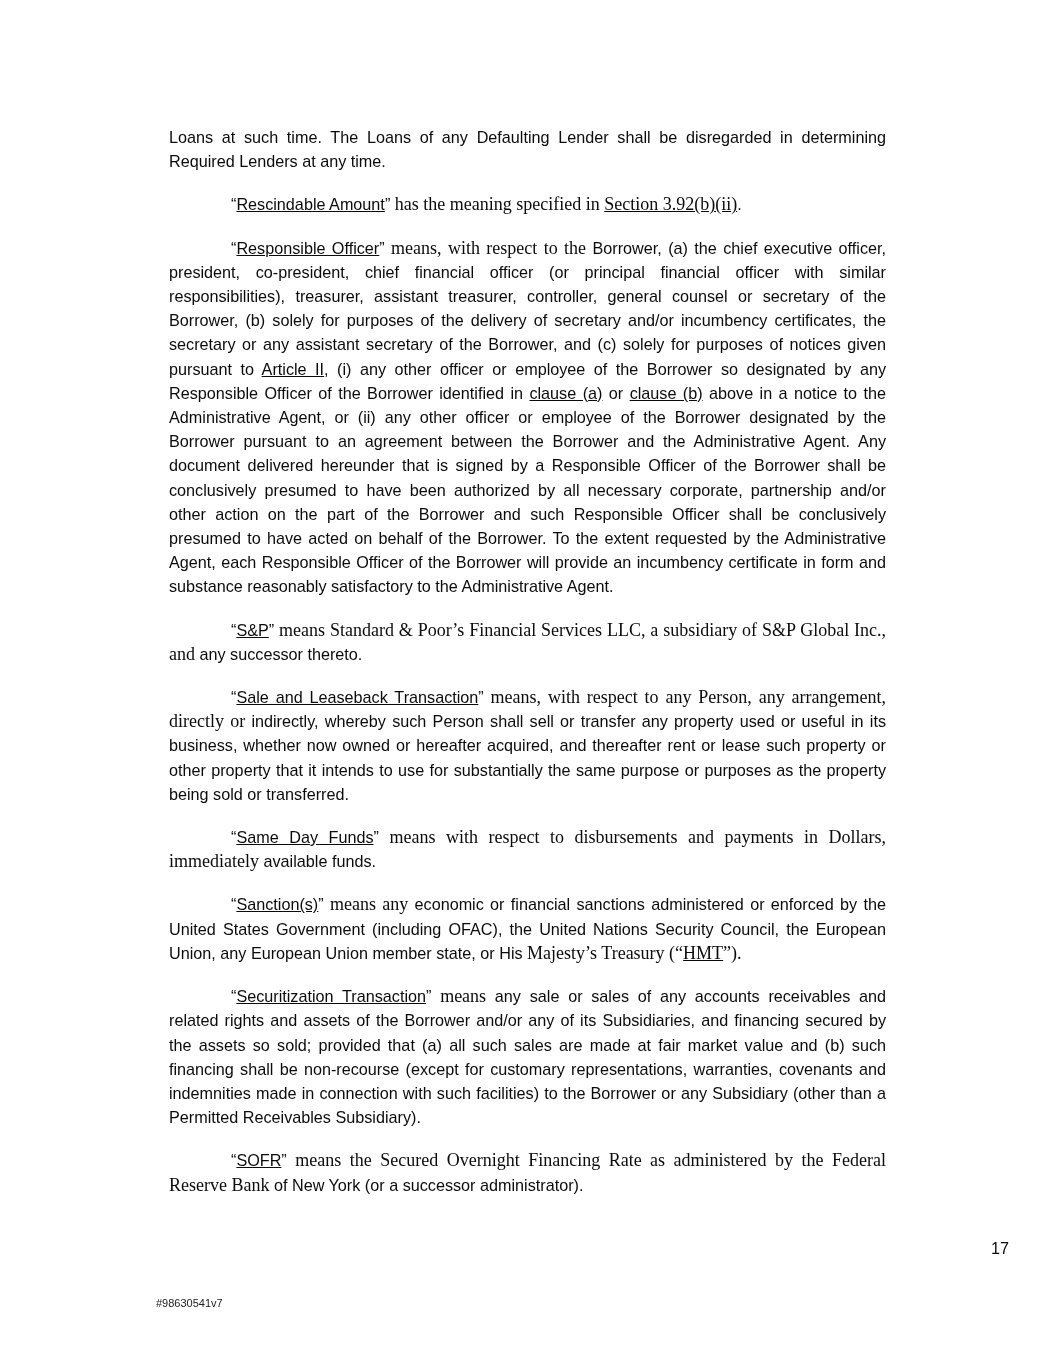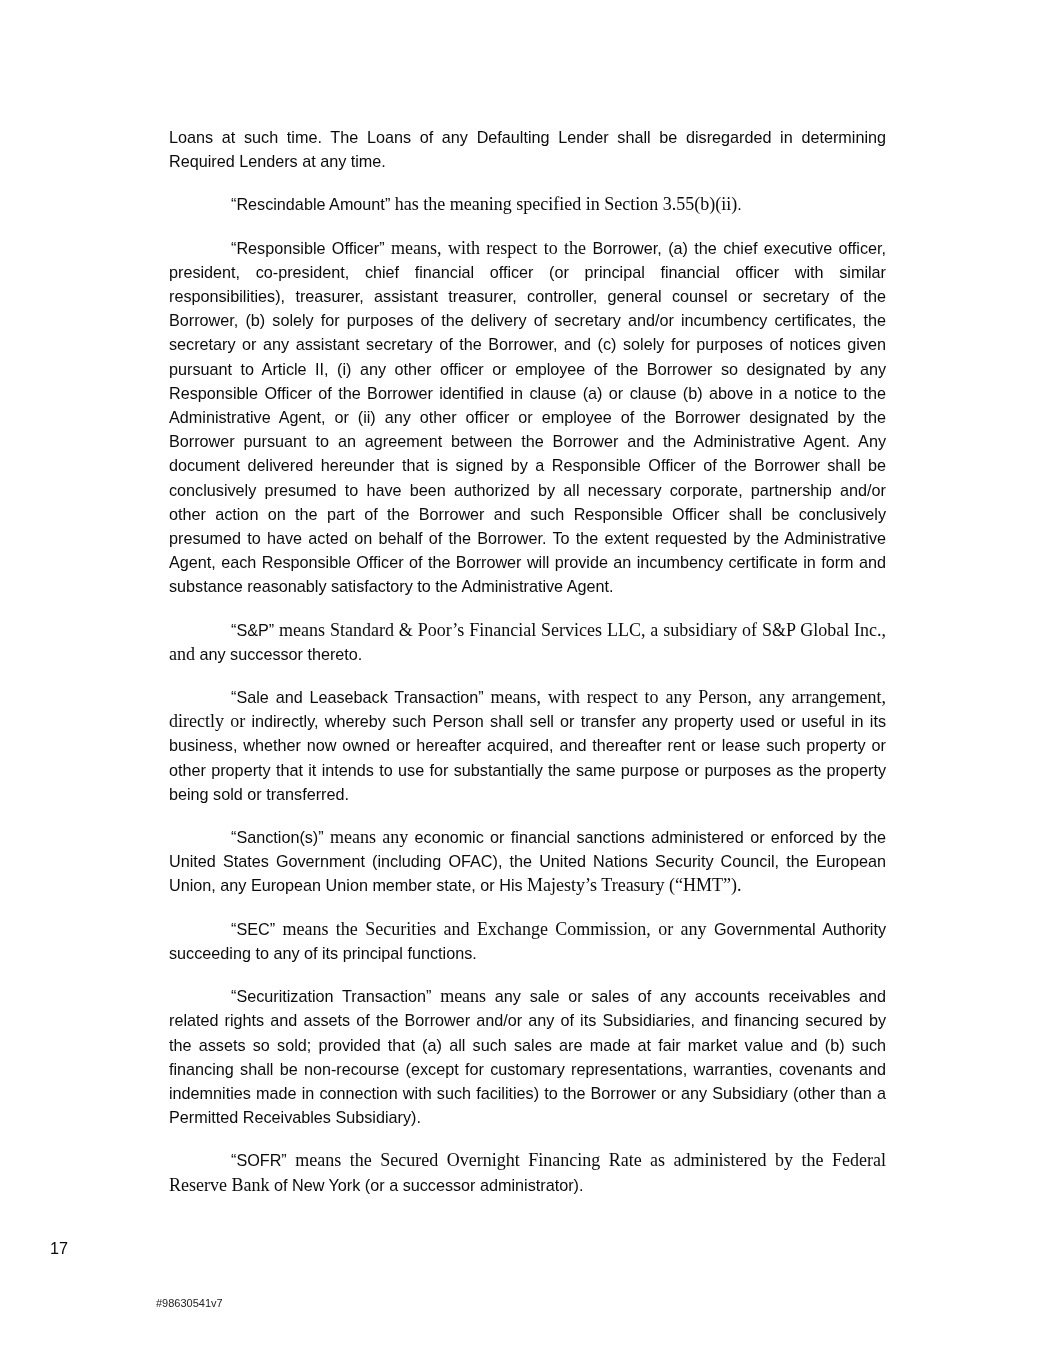--- a/index.html
+++ b/index.html
@@ -22,52 +22,53 @@
     line-height: 24.2px;
   }
   .para {
     margin: 0 0 19px 0;
     text-align: justify;
   }
   .para.indent {
     text-indent: 62px;
   }
   .u {
+    text-decoration: underline;
   }
   .serif {
     font-family: "Liberation Serif", serif;
     font-size: 18px;
   }
   .page-number {
     position: absolute;
     left: 4px;
     right: 0;
     top: 1236px;
-    text-align: left;
+    text-align: right;
     font-size: 16.2px;
     text-indent: 0;
   }
   .doc-footer {
     position: absolute;
     left: 110px;
     top: 1291px;
     font-size: 11px;
     color: #222222;
   }
 </style>
 </head>
 <body>
 
 <div class="page">
   <div>
       <p class="para"><span>Loans at such time.  The Loans of any Defaulting Lender shall be disregarded in determining Required Lenders at any time.</span></p>
-      <p class="para indent"><span>“</span><span class="u">Rescindable Amount</span><span>” </span><span class="serif">has the meaning specified in </span><span class="u serif">Section 3.55(b)(ii)</span><span>.</span></p>
+      <p class="para indent"><span>“</span><span class="u">Rescindable Amount</span><span>” </span><span class="serif">has the meaning specified in </span><span class="u serif">Section 3.92(b)(ii)</span><span>.</span></p>
       <p class="para indent"><span>“</span><span class="u">Responsible Officer</span><span>” </span><span class="serif">means, with respect to the </span><span>Borrower, (a) the chief executive officer, president, co-president, chief financial officer (or principal financial officer with similar responsibilities), treasurer, assistant treasurer, controller, general counsel or secretary of the Borrower, (b) solely for purposes of the delivery of secretary and/or incumbency certificates, the secretary or any assistant secretary of the Borrower, and (c) solely for purposes of notices given pursuant to </span><span class="u">Article II</span><span>, (i) any other officer or employee of the Borrower so designated by any Responsible Officer of the Borrower identified in </span><span class="u">clause (a)</span><span> or </span><span class="u">clause (b)</span><span> above in a notice to the Administrative Agent, or (ii) any other officer or employee of the Borrower designated by the Borrower pursuant to an agreement between the Borrower and the Administrative Agent.  Any document delivered hereunder that is signed by a Responsible Officer of the Borrower shall be conclusively presumed to have been authorized by all necessary corporate, partnership and/or other action on the part of the Borrower and such Responsible Officer shall be conclusively presumed to have acted on behalf of the Borrower.  To the extent requested by the Administrative Agent, each Responsible Officer of the Borrower will provide an incumbency certificate in form and substance reasonably satisfactory to the Administrative Agent.</span></p>
       <p class="para indent"><span>“</span><span class="u">S&amp;P</span><span>” </span><span class="serif">means Standard &amp; Poor’s Financial Services LLC, a subsidiary of S&amp;P Global Inc., and </span><span>any successor thereto.</span></p>
       <p class="para indent"><span>“</span><span class="u">Sale and Leaseback Transaction</span><span>” </span><span class="serif">means, with respect to any Person, any arrangement, directly or </span><span>indirectly, whereby such Person shall sell or transfer any property used or useful in its business, whether now owned or hereafter acquired, and thereafter rent or lease such property or other property that it intends to use for substantially the same purpose or purposes as the property being sold or transferred.</span></p>
+      <p class="para indent"><span>“</span><span class="u">Same Day Funds</span><span>” </span><span class="serif">means with respect to disbursements and payments in Dollars, immediately </span><span>available funds.</span></p>
       <p class="para indent"><span>“</span><span class="u">Sanction(s)</span><span>” </span><span class="serif">means any </span><span>economic or financial sanctions administered or enforced by the United States Government (including OFAC), the United Nations Security Council, the European Union, any European Union member state, or His </span><span class="serif">Majesty’s Treasury (“</span><span class="u serif">HMT</span><span class="serif">”).</span></p>
-      <p class="para indent"><span>“</span><span class="u">SEC</span><span>” </span><span class="serif">means the Securities and Exchange Commission, or any </span><span>Governmental Authority succeeding to any of its principal functions.</span></p>
       <p class="para indent"><span>“</span><span class="u">Securitization Transaction</span><span>” </span><span class="serif">means </span><span>any sale or sales of any accounts receivables and related rights and assets of the Borrower and/or any of its Subsidiaries, and financing secured by the assets so sold; provided that (a) all such sales are made at fair market value and (b) such financing shall be non-recourse (except for customary representations, warranties, covenants and indemnities made in connection with such facilities) to the Borrower or any Subsidiary (other than a Permitted Receivables Subsidiary).</span></p>
       <p class="para indent"><span>“</span><span class="u">SOFR</span><span>” </span><span class="serif">means the Secured Overnight Financing Rate as administered by the Federal Reserve Bank </span><span>of New York (or a successor administrator).</span></p>
     </div>
   <div class="page-number">17</div>
   <div class="doc-footer">#98630541v7</div>
 </div>
 
 </body></html>

